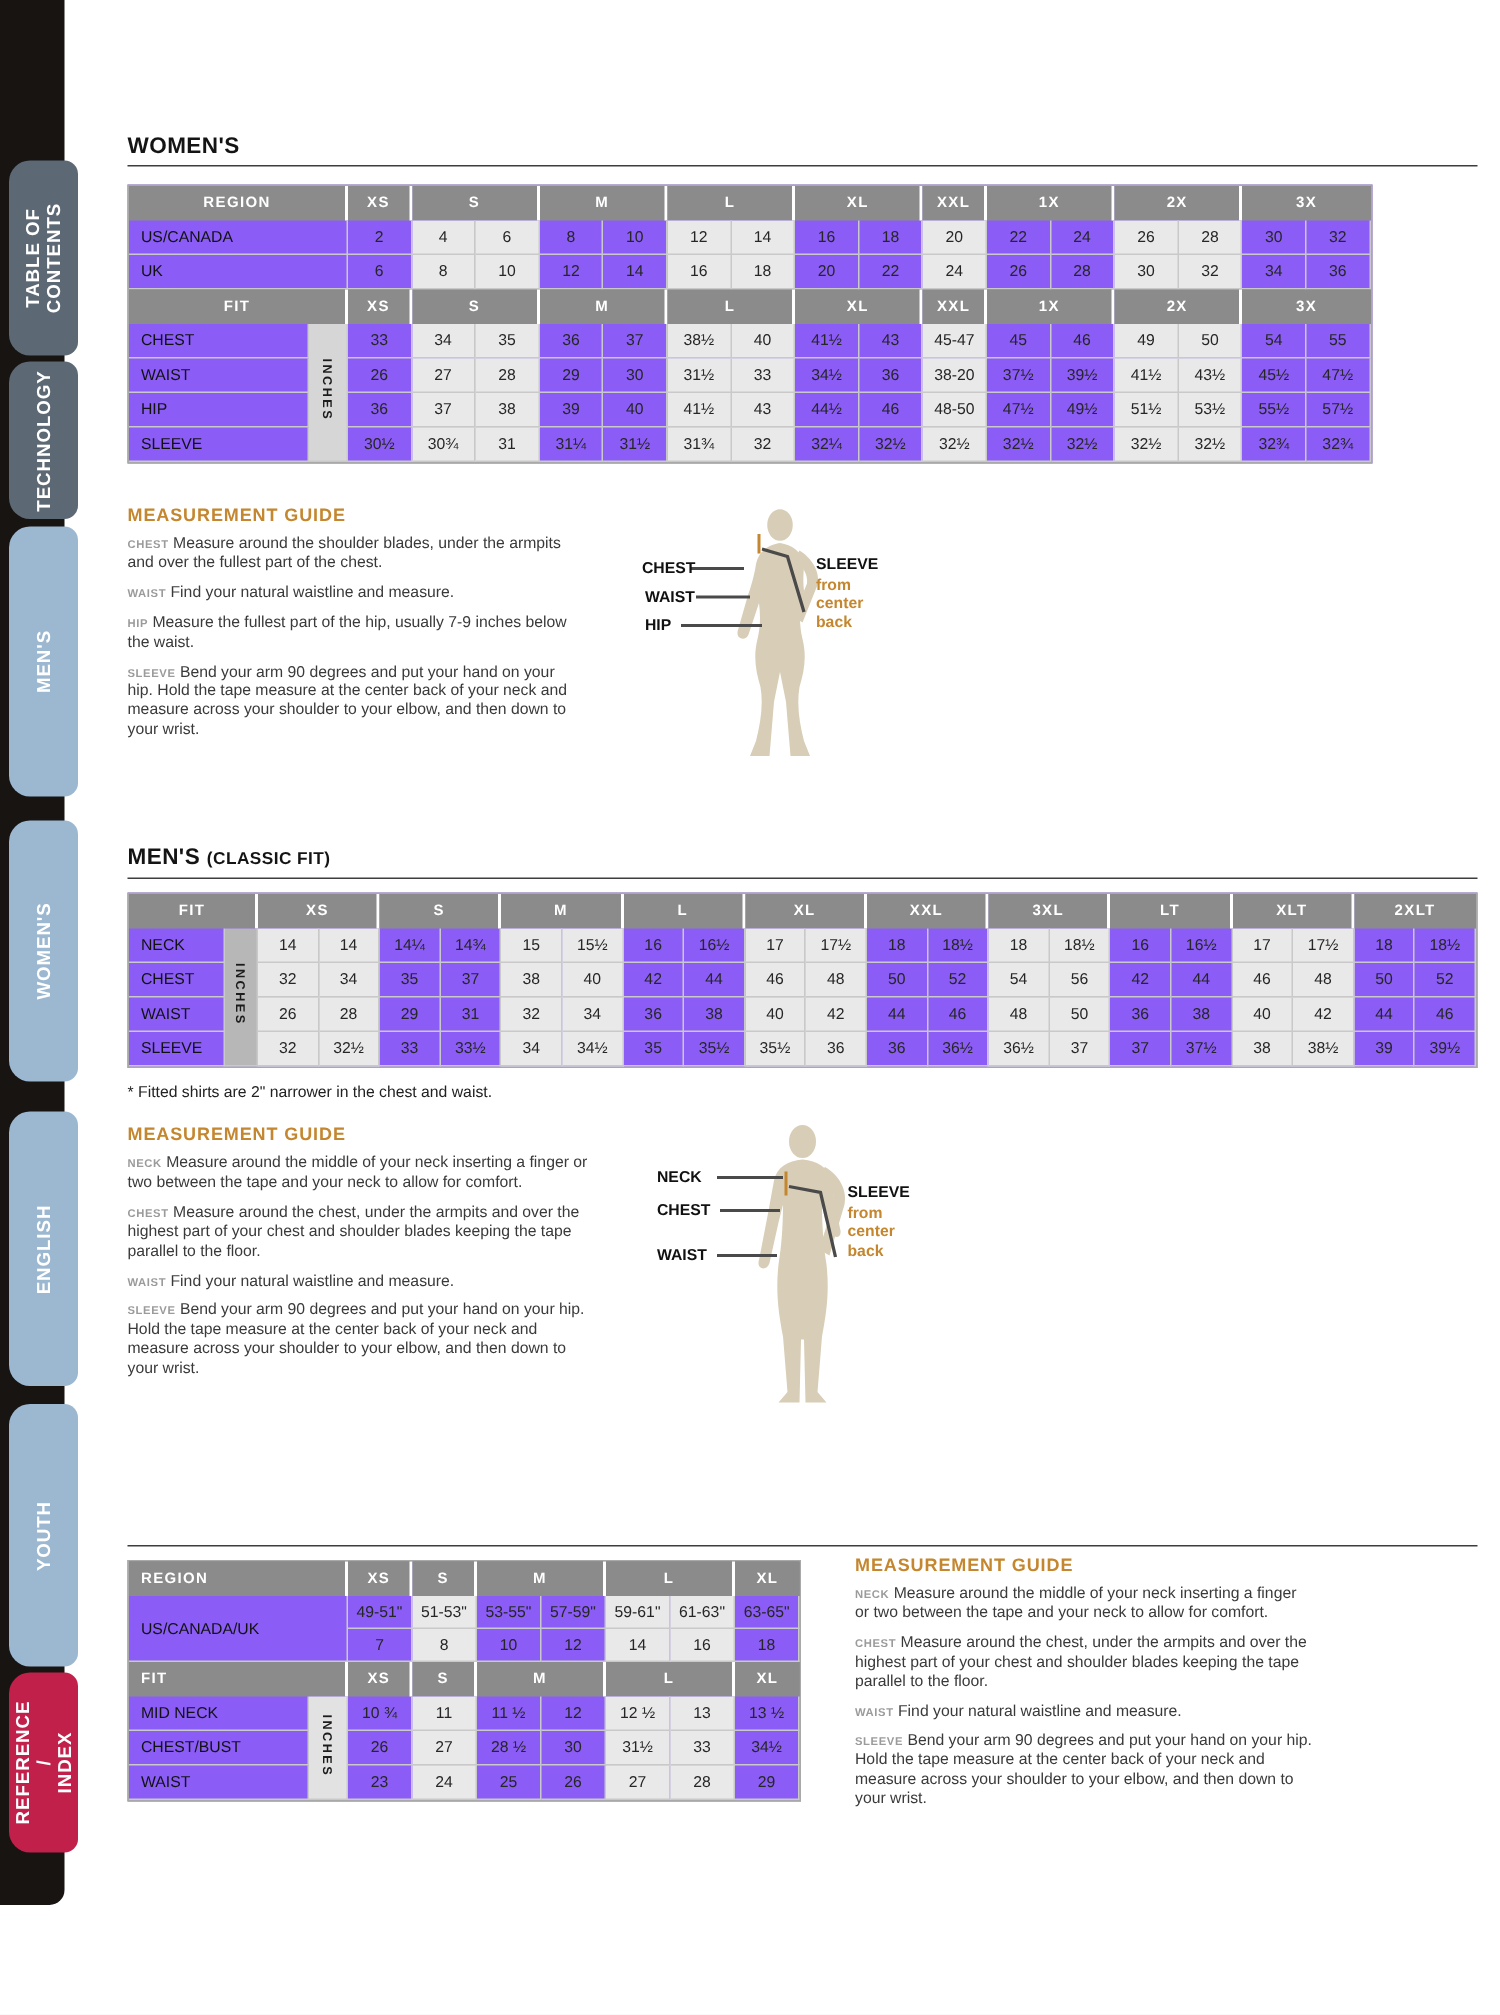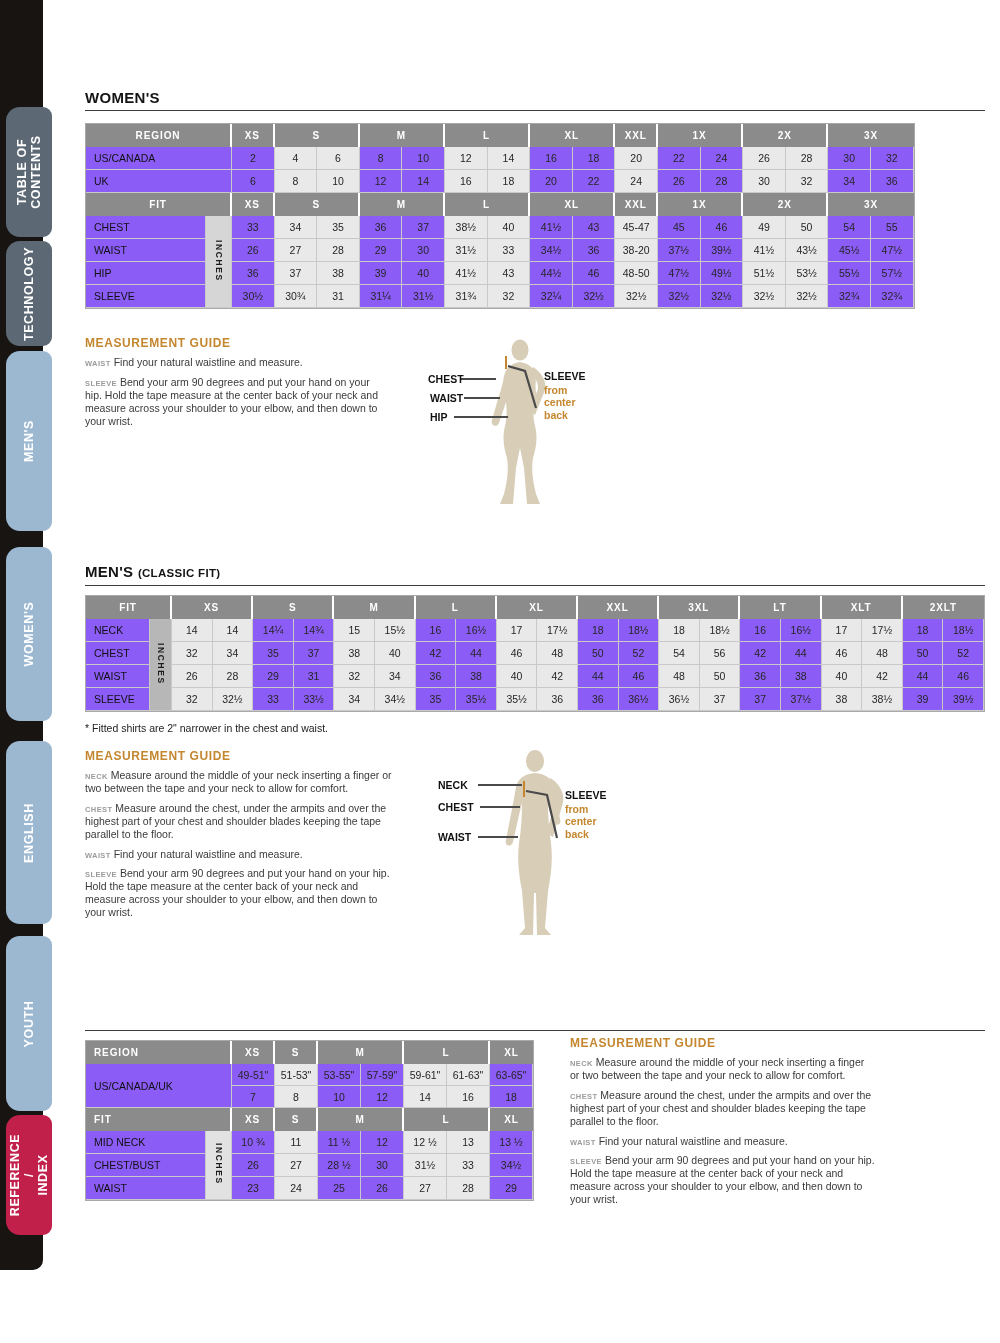--- a/index.html
+++ b/index.html
@@ -270,21 +270,23 @@
           <td class="val shaded">32½</td>
           <td class="val shaded">32½</td>
           <td class="val">32¾</td>
           <td class="val">32¾</td>
         </tr>
       </tbody>
     </table>
 
   <div class="g-head" style="left:85px; top:336px">MEASUREMENT GUIDE</div>
   <div class="guide" style="left:85px; top:356px">
+      <p class="g-item"><span class="kw">CHEST</span> Measure around the shoulder blades, under the armpits and over the fullest part of the chest.</p>
       <p class="g-item"><span class="kw">WAIST</span> Find your natural waistline and measure.</p>
+      <p class="g-item"><span class="kw">HIP</span> Measure the fullest part of the hip, usually 7-9 inches below the waist.</p>
       <p class="g-item"><span class="kw">SLEEVE</span> Bend your arm 90 degrees and put your hand on your hip. Hold the tape measure at the center back of your neck and measure across your shoulder to your elbow, and then down to your wrist.</p>
     </div>
 
   <div class="fig" style="left:420px; top:336px; width:245px; height:175px">
     <svg width="245" height="175" viewBox="0 0 245 175">
       <ellipse cx="100" cy="14" rx="8.5" ry="10.5" fill="#d8cdb6"></ellipse>
       <path fill="#d8cdb6" d="M100,26 C92,27.5 86,31 84,40 C83,47 81,54 78,63 L72,84 C70,90 77,92 79,87 L86,66 C87,74 87,82 85,90 C82,102 84,112 87,122 C89,134 87,146 84,158 L80,168 L93,168 L96,132 L100,112 L104,132 L107,168 L120,168 L116,158 C113,146 111,134 113,122 C116,112 118,102 115,90 C113,82 113,74 114,66 L116,58 C115,50 116,44 116,40 C114,31 108,27.5 100,26 Z"></path>
       <path fill="#d8cdb6" d="M113,31 C121,36 127,45 125,54 L115,79 L109,75 L118,53 C119,47 114,40 110,36 Z"></path>
       <line x1="40" y1="43" x2="76" y2="43" stroke="#4a4a4a" stroke-width="2"></line>
       <line x1="44" y1="62" x2="80" y2="62" stroke="#4a4a4a" stroke-width="2"></line>

